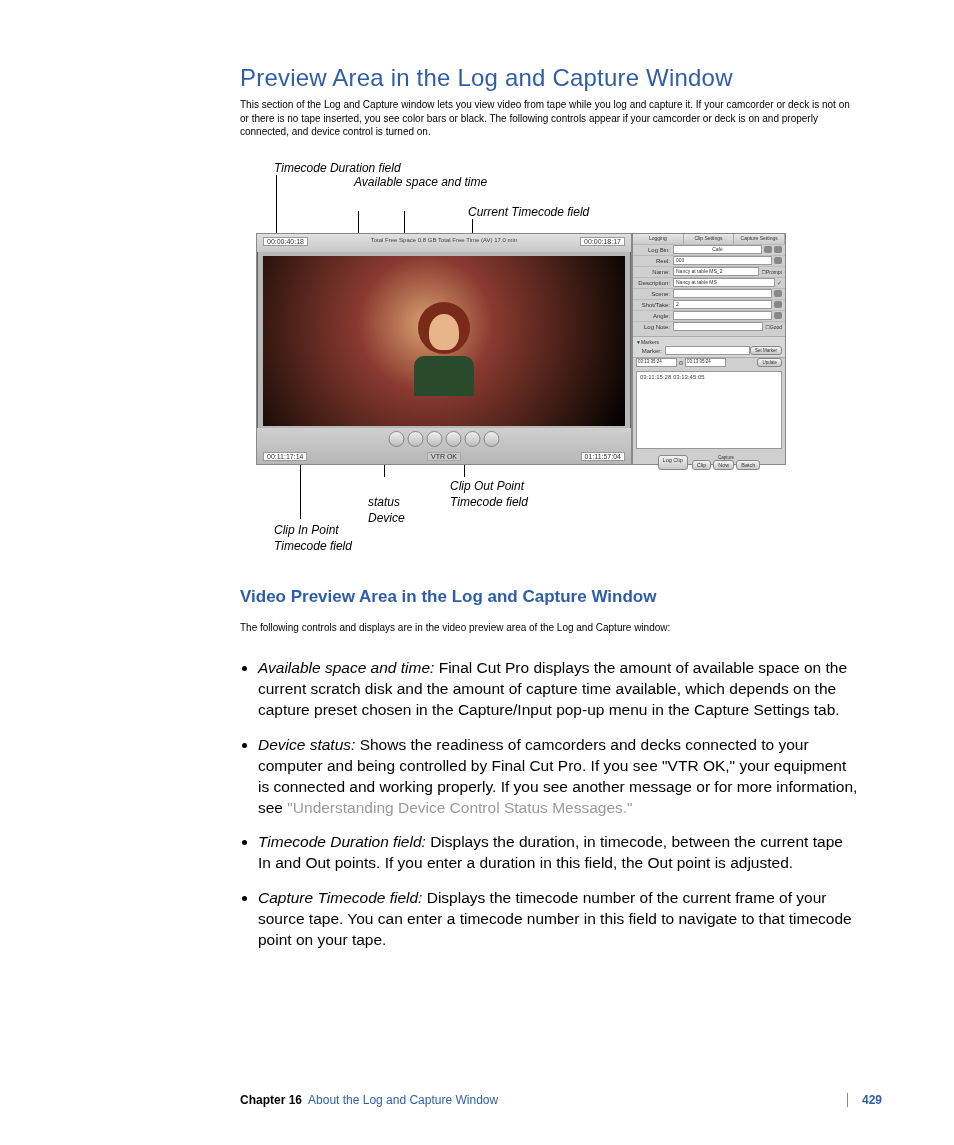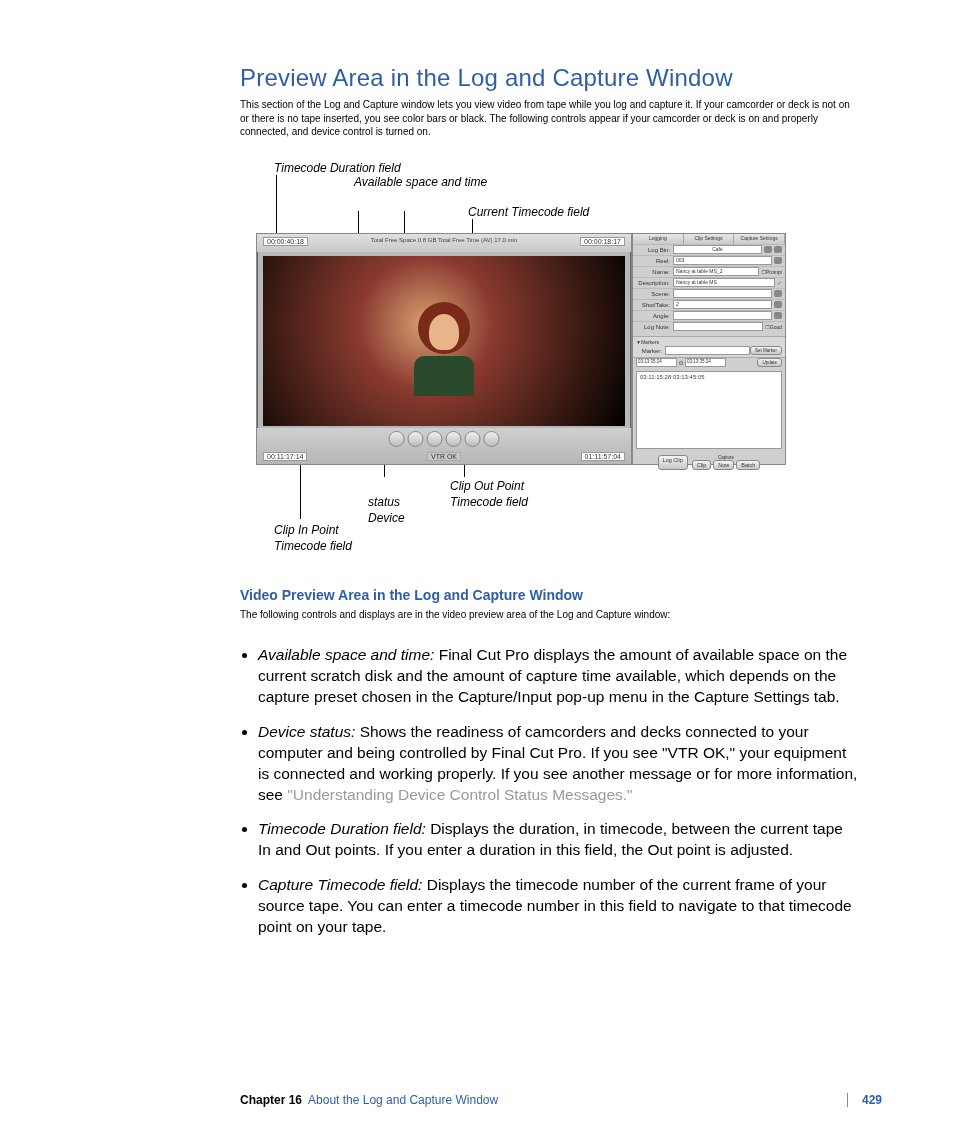--- a/index.html
+++ b/index.html
@@ -20,24 +20,24 @@
     font-weight:400;
     color:#2f5ea8;
     margin:0 0 6px 0;
     letter-spacing:.2px;
   }
   .body-text{
     font-size:10px;
     line-height:1.35;
   }
   h2{
-    font-size:14px;
+    font-size:17px;
     font-weight:600;
     color:#2f5ea8;
-    margin:32px 0 5px 0;
+    margin:32px 0 14px 0;
   }
   ul{margin:24px 0 0 0;padding-left:18px;}
   li{font-size:15.5px;line-height:1.35;margin-bottom:14px;}
   li .term{font-style:italic;}
   li .link{color:#9a9a9a;}
   
   .diagram{
     position:relative;
     width:620px;
     height:400px;

